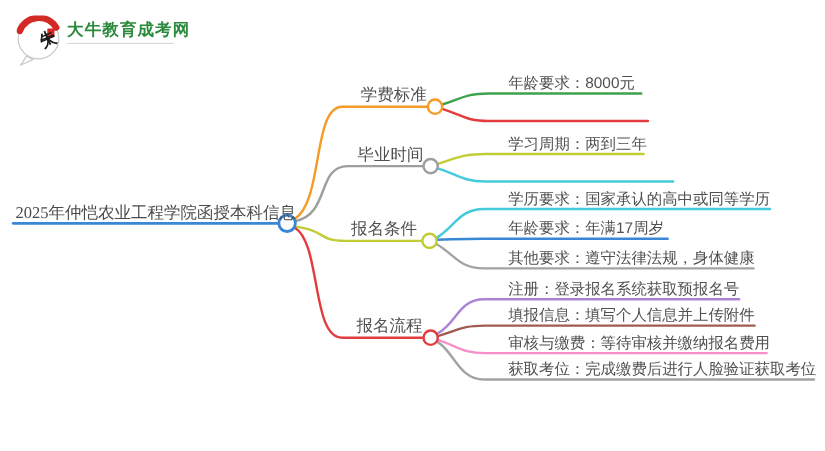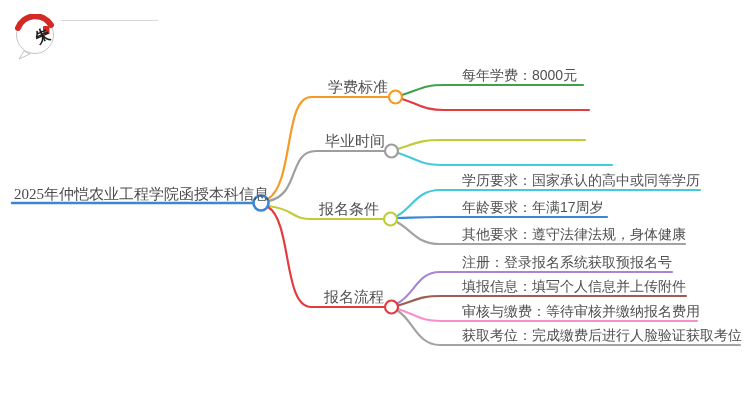--- a/index.html
+++ b/index.html
@@ -64,22 +64,23 @@
     <circle cx="391.5" cy="307" r="6.5" fill="#ffffff" stroke-width="2.2" stroke="#e23c3f"></circle>
   </svg>
 
   <div class="label root" style="left:14px;top:186px">2025年仲恺农业工程学院函授本科信息</div>
 
   <div class="label branch" style="left:328px;top:79px">学费标准</div>
   <div class="label branch" style="left:325px;top:133px">毕业时间</div>
   <div class="label branch" style="left:319px;top:201px">报名条件</div>
   <div class="label branch" style="left:324px;top:289px">报名流程</div>
 
-  <div class="label" style="left:462px;top:67px">每年学费：8000元</div>
+  <div class="label" style="left:462px;top:67px">年龄要求：8000元</div>
 
+  <div class="label" style="left:462px;top:122px">学习周期：两到三年</div>
 
   <div class="label" style="left:462px;top:172px">学历要求：国家承认的高中或同等学历</div>
   <div class="label" style="left:462px;top:199px">年龄要求：年满17周岁</div>
   <div class="label" style="left:462px;top:226px">其他要求：遵守法律法规，身体健康</div>
 
   <div class="label" style="left:462px;top:254px">注册：登录报名系统获取预报名号</div>
   <div class="label" style="left:462px;top:278px">填报信息：填写个人信息并上传附件</div>
   <div class="label" style="left:462px;top:303px">审核与缴费：等待审核并缴纳报名费用</div>
   <div class="label" style="left:462px;top:327px">获取考位：完成缴费后进行人脸验证获取考位</div>
 </div>
@@ -88,15 +89,16 @@
   <div class="badge">
     <svg width="40" height="46" viewBox="0 0 40 46">
       <path d="M9,37 L4,45 L15,40 Z" fill="#ffffff" stroke="#c4c4c4" stroke-width="1"></path>
       <circle cx="20" cy="21" r="18.5" fill="#ffffff" stroke="#c4c4c4" stroke-width="1"></circle>
       <path d="M3,14 A18.5,18.5 0 0 1 36,11" stroke-width="6" stroke-linecap="round" fill="none" stroke="#d42a26"></path>
       <rect x="28" y="12" width="6.5" height="8" rx="1" fill="#d42a26"></rect>
     </svg>
     <div class="logo-mark">大牛</div>
   </div>
   <div class="logo-text">
+    <div class="logo-title">大牛教育成考网</div>
     <div class="logo-divider"></div>
   </div>
 </div>
 
 </body></html>

